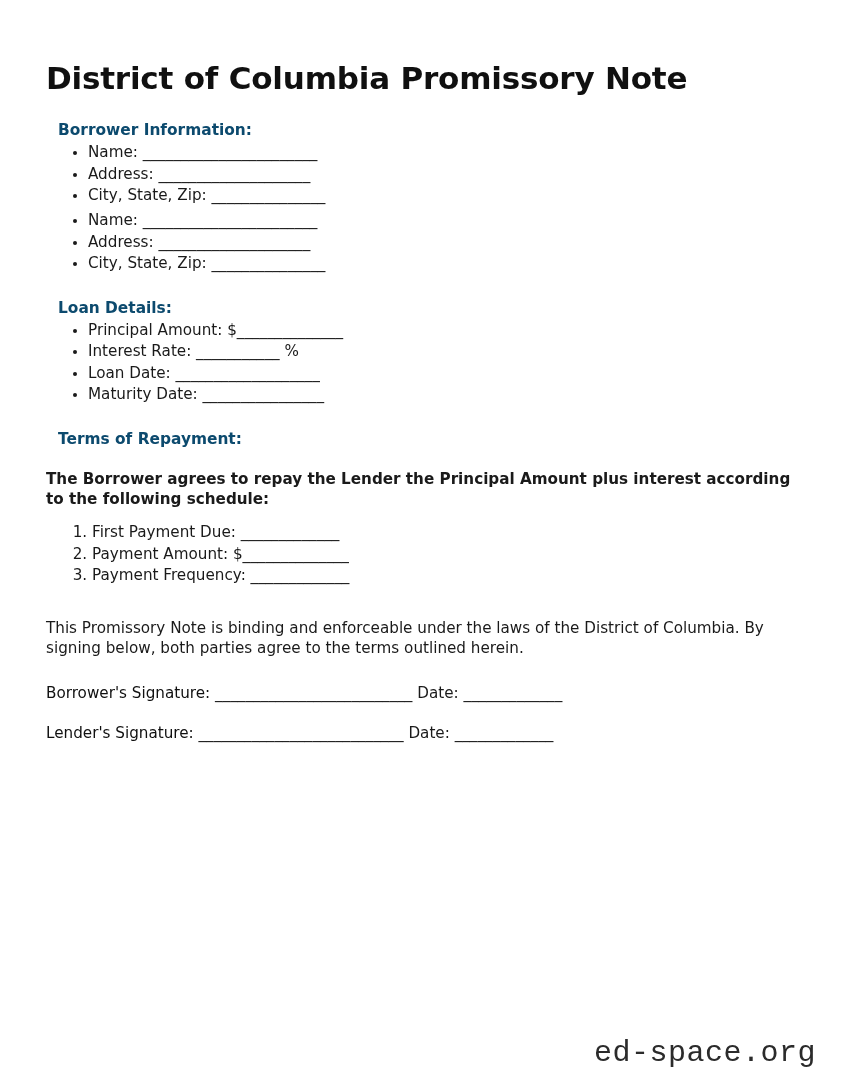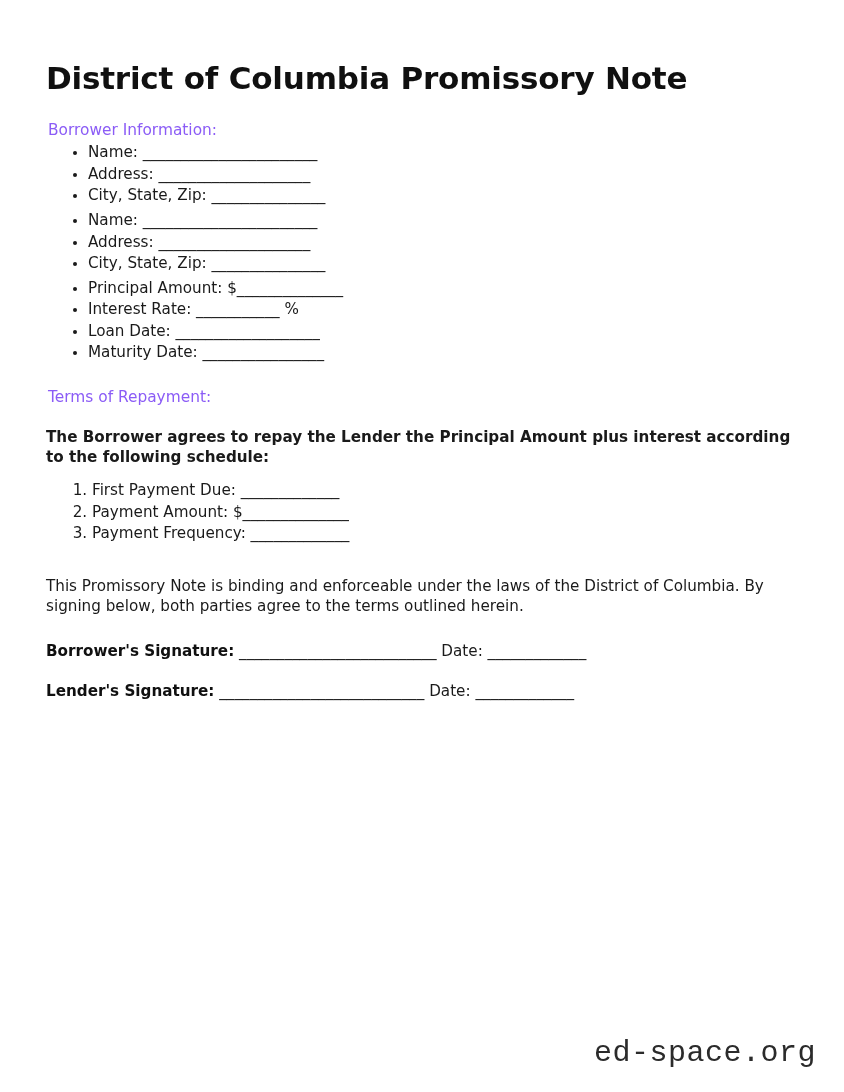--- a/index.html
+++ b/index.html
@@ -37,23 +37,23 @@
     margin: 31px 0 0 0;
     max-width: 745px;
     color: #1a1a1a;
   }
   p.body-text.tight {
     margin-top: 21px;
     font-weight: bold;
   }
   h2.section-title {
     font-size: 15.4px;
-    font-weight: normal;
-    margin: 24px 0 0 2px;
-    color: #8b5cf6;
+    font-weight: bold;
+    margin: 24px 0 0 12px;
+    color: #0c4a6e;
   }
   ul.fields, ol.fields {
     margin: 3px 0 0 0;
     padding: 0 0 0 42px;
     font-size: 15.2px;
     line-height: 1.42;
   }
   ol.fields {
     padding-left: 46px;
     margin-top: 13px;
@@ -64,21 +64,21 @@
     white-space: pre;
   }
   ul.fields li::marker { font-size: 14px; }
   .sig-row {
     font-size: 15.2px;
     margin-top: 26px;
     white-space: pre;
   }
   .sig-row.second { margin-top: 22px; }
   .sig-label {
-    font-weight: bold;
+    font-weight: normal;
     color: #101010;
   }
   .sig-rule, .date-label { font-weight: normal; }
   .watermark {
     position: absolute;
     right: 28px;
     bottom: 22px;
     font-family: Liberation Mono, monospace;
     font-size: 30px;
     color: #2b2b2b;
@@ -100,20 +100,21 @@
     <li>Address: ____________________</li>
     <li>City, State, Zip: _______________</li>
   </ul>
 
   <ul class="fields">
     <li>Name: _______________________</li>
     <li>Address: ____________________</li>
     <li>City, State, Zip: _______________</li>
   </ul>
 
+  <h2 class="section-title">Loan Details:</h2>
   <ul class="fields">
     <li>Principal Amount: $______________</li>
     <li>Interest Rate: ___________ %</li>
     <li>Loan Date: ___________________</li>
     <li>Maturity Date: ________________</li>
   </ul>
 
   <h2 class="section-title">Terms of Repayment:</h2>
   <p class="body-text tight">The Borrower agrees to repay the Lender the Principal Amount plus interest according to the following schedule:</p>
   <ol class="fields">

